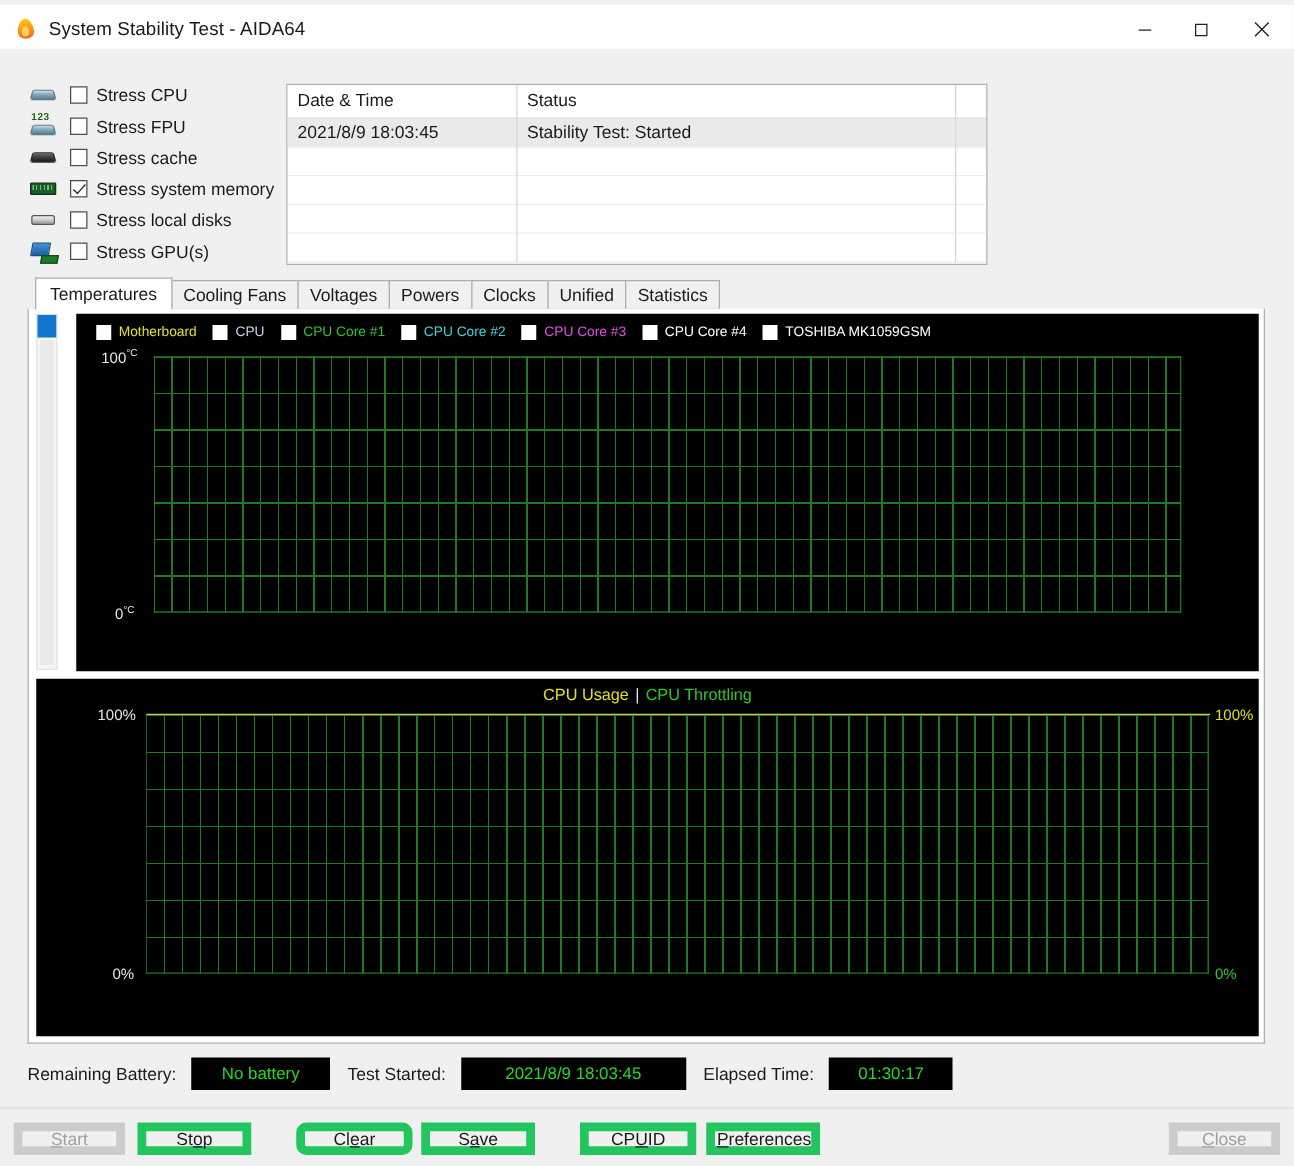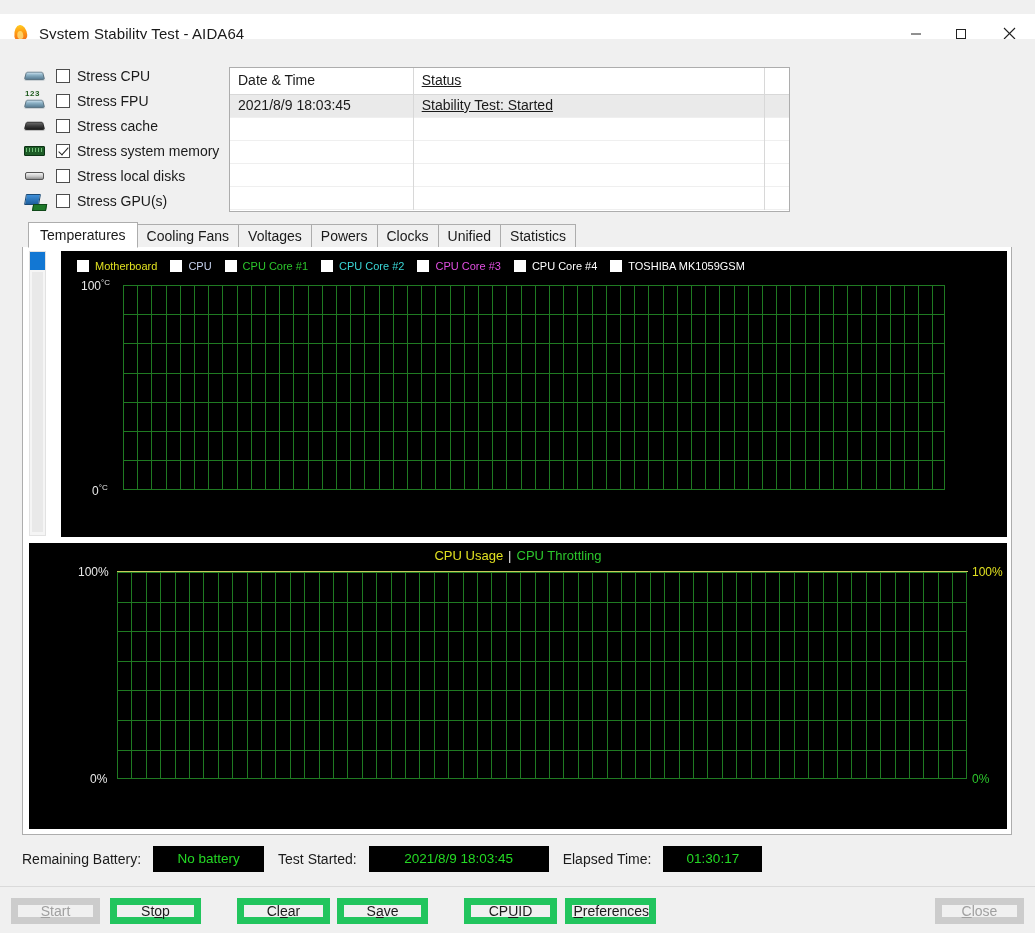--- a/index.html
+++ b/index.html
@@ -11,21 +11,21 @@
     overflow: hidden;
   }
   #app {
     position: relative;
     width: 1035px; height: 933px;
     background: #f0f0f0;
   }
 
   
   .titlebar {
-    position: absolute; left: 0; top: 14px;
+    position: absolute; left: 0; top: 4px;
     width: 1035px; height: 39px;
     background: #ffffff;
     border-bottom: 1px solid #e4e4e4;
     display: flex; align-items: center;
   }
   .title-icon {
     margin-left: 12px; margin-right: 9px;
     width: 18px; height: 18px;
     position: relative;
   }
@@ -157,21 +157,21 @@
     border-bottom: 1px solid #d8d8d8;
     background: #fff;
   }
   .log-head div {
     font-size: 14px; color: #1a1a1a;
     padding: 4px 0 12px 8px;
     border-right: 1px solid #d8d8d8;
     height: 27px;
   }
   .col-dt { width: 184px; }
-  .col-st { width: 352px; text-decoration: underline; }
+  .col-st { width: 352px; }
   .col-x  { width: 24px; border-right: none !important; }
   .log-row { display: flex; height: 23px; border-bottom: 1px solid #efefef; }
   .log-row.sel { background: #eaeaea; }
   .log-row div {
     font-size: 14px; color: #1a1a1a;
     padding: 2px 0 0 8px;
     border-right: 1px solid #d8d8d8;
     height: 23px; overflow: hidden; white-space: nowrap;
   }
 
@@ -528,21 +528,21 @@
       <div class="st-val" style="width:99px;">01:30:17</div>
     </div>
 
     <div class="btnbar">
       <div class="btn disabled" style="left:11px; width:89px;">
           <span><u>S</u>tart</span>
         </div>
       <div class="btn" style="left:110px; width:91px;">
           <span>St<u>o</u>p</span>
         </div>
-      <div class="btn" style="left:237px; width:93px;">
+      <div class="btn" style="left:237px; width:93px;border-radius:8px;">
           <span>Cl<u>e</u>ar</span>
         </div>
       <div class="btn" style="left:337px; width:91px;">
           <span>S<u>a</u>ve</span>
         </div>
       <div class="btn" style="left:464px; width:93px;">
           <span>CP<u>U</u>ID</span>
         </div>
       <div class="btn" style="left:565px; width:91px;justify-content:flex-end;">
           <span><u>P</u>references</span>

